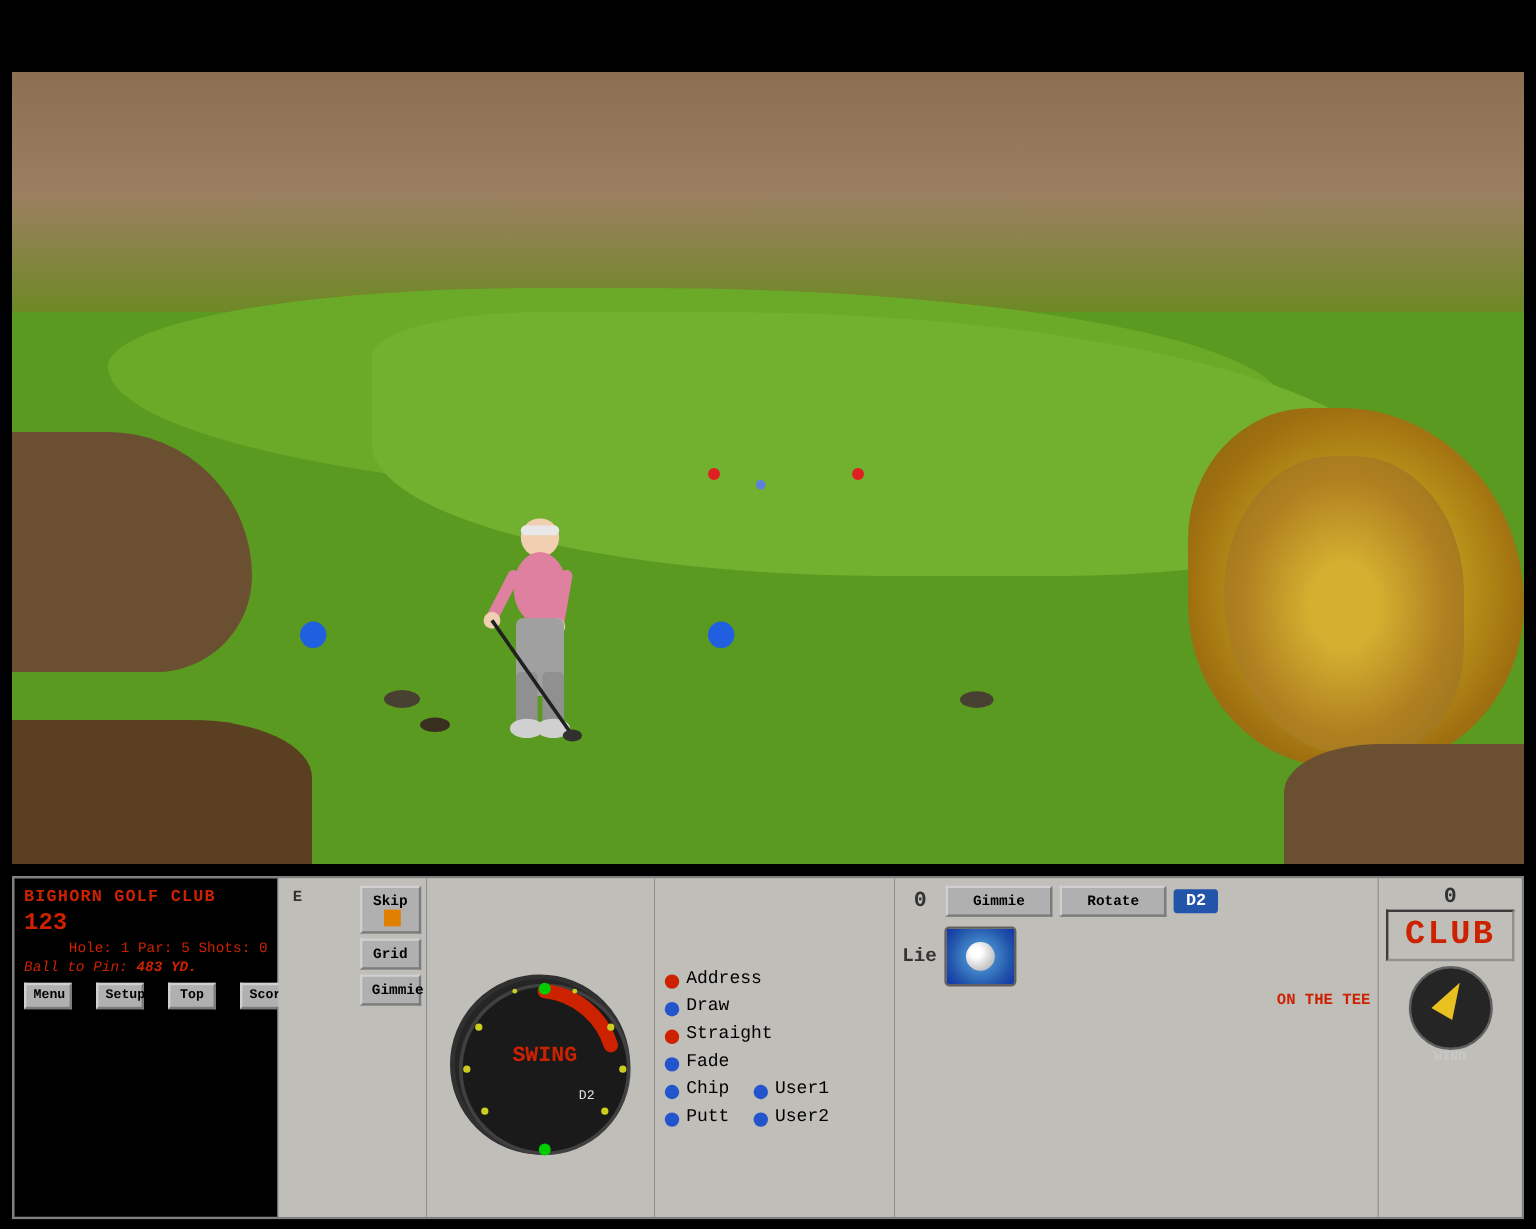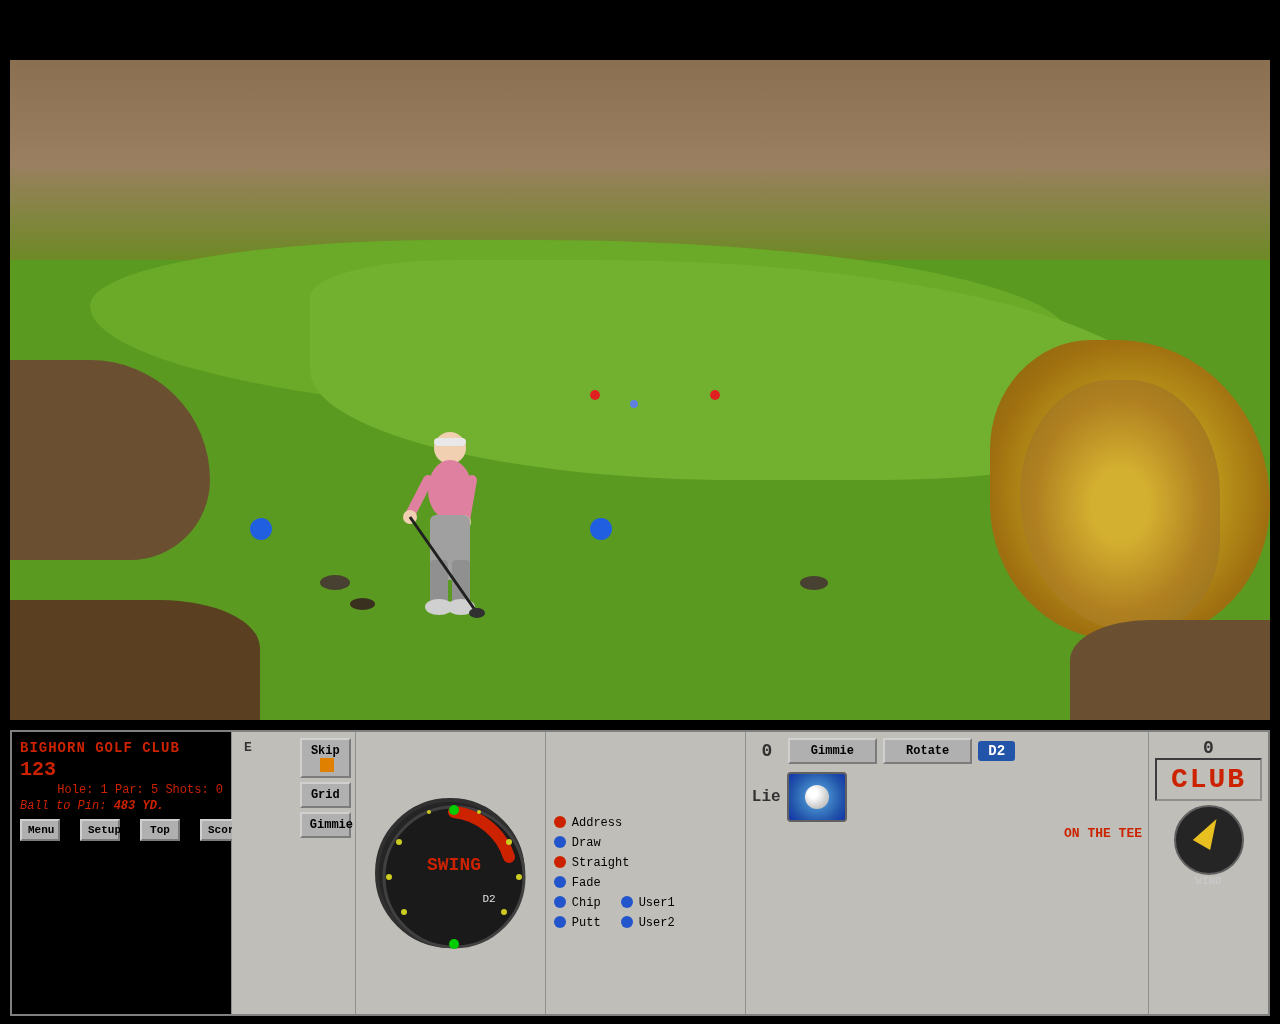--- a/index.html
+++ b/index.html
@@ -214,44 +214,44 @@
       border-right: 1px solid #909090;
       padding: 4px;
     }
     .swing-meter {
       position: relative;
       width: 170px;
       height: 170px;
     }
     .swing-arc-bg {
       position: absolute;
-      top: 10px; left: 10px;
+      top: 24px; left: 10px;
       width: 150px;
       height: 150px;
       border: 4px solid #303030;
       border-radius: 50%;
       background: #252525;
     }
 
     
     #shot-options {
       width: 200px;
       display: flex;
       flex-direction: column;
       justify-content: center;
       padding: 8px;
       background: #c0beb8;
       border-right: 1px solid #909090;
       gap: 6px;
     }
     .shot-option {
       display: flex;
-      align-items: flex-start;
+      align-items: flex-end;
       gap: 6px;
-      font-size: 12px;
+      font-size: 15px;
       font-family: 'Courier New', monospace;
     }
     .dot-red { width: 12px; height: 12px; background: #cc2200; border-radius: 50%; display: inline-block; }
     .dot-blue { width: 12px; height: 12px; background: #2255cc; border-radius: 50%; display: inline-block; }
 
     
     #right-controls {
       flex: 1;
       display: flex;
       flex-direction: column;

